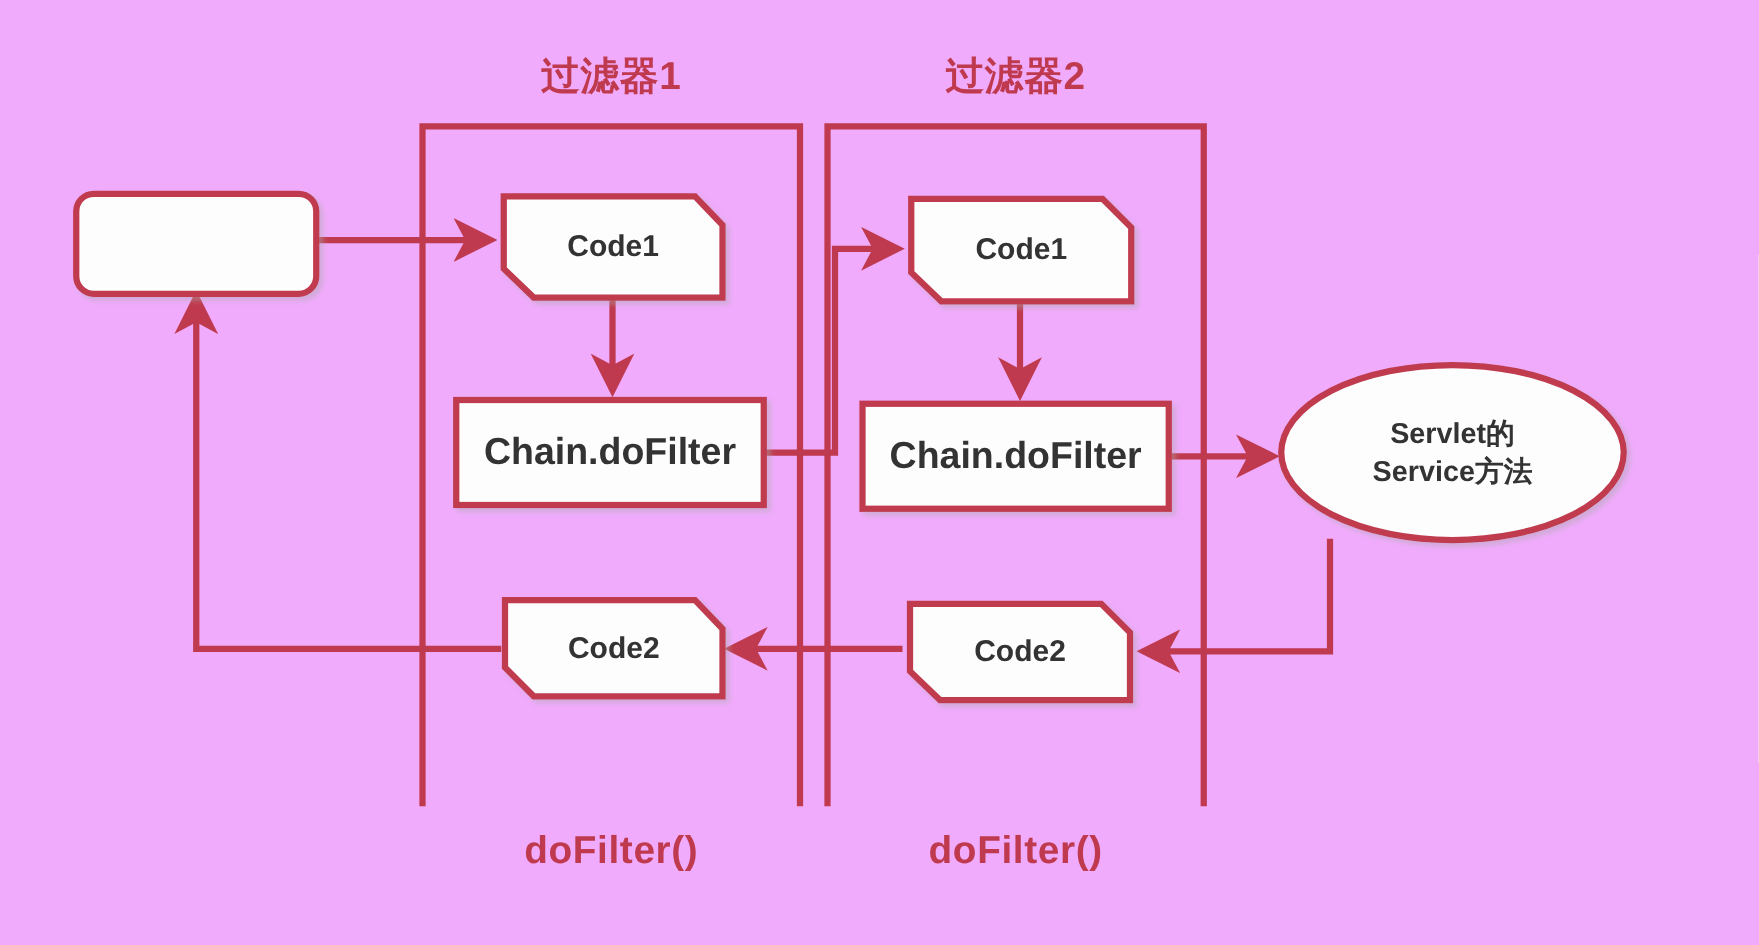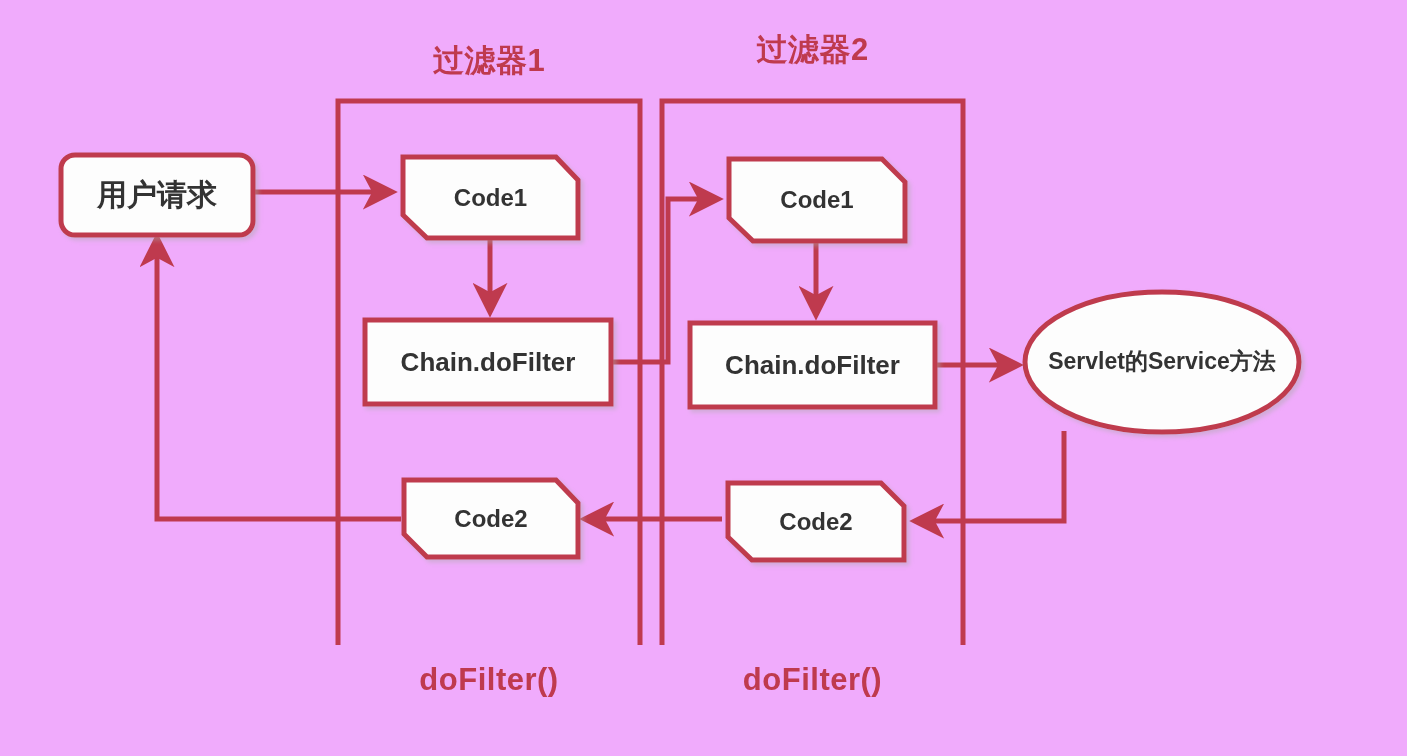--- a/index.html
+++ b/index.html
@@ -35,27 +35,28 @@
   }
   .lbl-user {
     font-size: 30px;
     font-weight: bold;
   }
   .lbl-code {
     font-size: 24px;
     font-weight: bold;
   }
   .lbl-chain {
-    font-size: 26px;
+    font-size: 30px;
     font-weight: bold;
   }
   .lbl-servlet {
     font-size: 23px;
     font-weight: bold;
     line-height: 1.35;
+    flex-direction: column;
   }
   .group-caption {
     position: absolute;
     color: #bf3a4e;
     font-size: 31px;
     font-weight: bold;
     text-align: center;
     letter-spacing: 0.5px;
   }
 </style>
@@ -108,25 +109,24 @@
     <path d="M 729 159 L 882 159 L 905 182 L 905 241 L 753 241 L 729 218 Z" fill="#fdfdfd" stroke="#bf3a4e" stroke-width="5" filter="url(#soft)"></path>
 
     <rect x="690" y="323" width="245" height="84" fill="#fdfdfd" stroke="#bf3a4e" stroke-width="5" filter="url(#soft)"></rect>
 
     <path d="M 728 483 L 881 483 L 904 506 L 904 560 L 752 560 L 728 537 Z" fill="#fdfdfd" stroke="#bf3a4e" stroke-width="5" filter="url(#soft)"></path>
 
     <ellipse cx="1162" cy="362" rx="137" ry="70" fill="#fdfdfd" stroke="#bf3a4e" stroke-width="5" filter="url(#soft)"></ellipse>
   </svg>
 
   <div class="group-caption" style="left:338px; top:40px; width:302px;">过滤器1</div>
-  <div class="group-caption" style="left:662px; top:29px; width:301px;">过滤器2</div>
+  <div class="group-caption" style="left:662px; top:40px; width:301px;">过滤器2</div>
   <div class="group-caption" style="left:338px; top:662px; width:302px;">doFilter()</div>
   <div class="group-caption" style="left:662px; top:662px; width:301px;">doFilter()</div>
 
-  <div class="node-label lbl-user" style="left:61px; top:155px; width:192px; height:80px;">用户请求</div>
 
   <div class="node-label lbl-code" style="left:403px; top:157px; width:175px; height:81px;">Code1</div>
 
   <div class="node-label lbl-chain" style="left:365px; top:320px; width:246px; height:84px;">Chain.doFilter</div>
 
   <div class="node-label lbl-code" style="left:404px; top:480px; width:174px; height:77px;">Code2</div>
 
   <div class="node-label lbl-code" style="left:729px; top:159px; width:176px; height:82px;">Code1</div>
 
   <div class="node-label lbl-chain" style="left:690px; top:323px; width:245px; height:84px;">Chain.doFilter</div>

